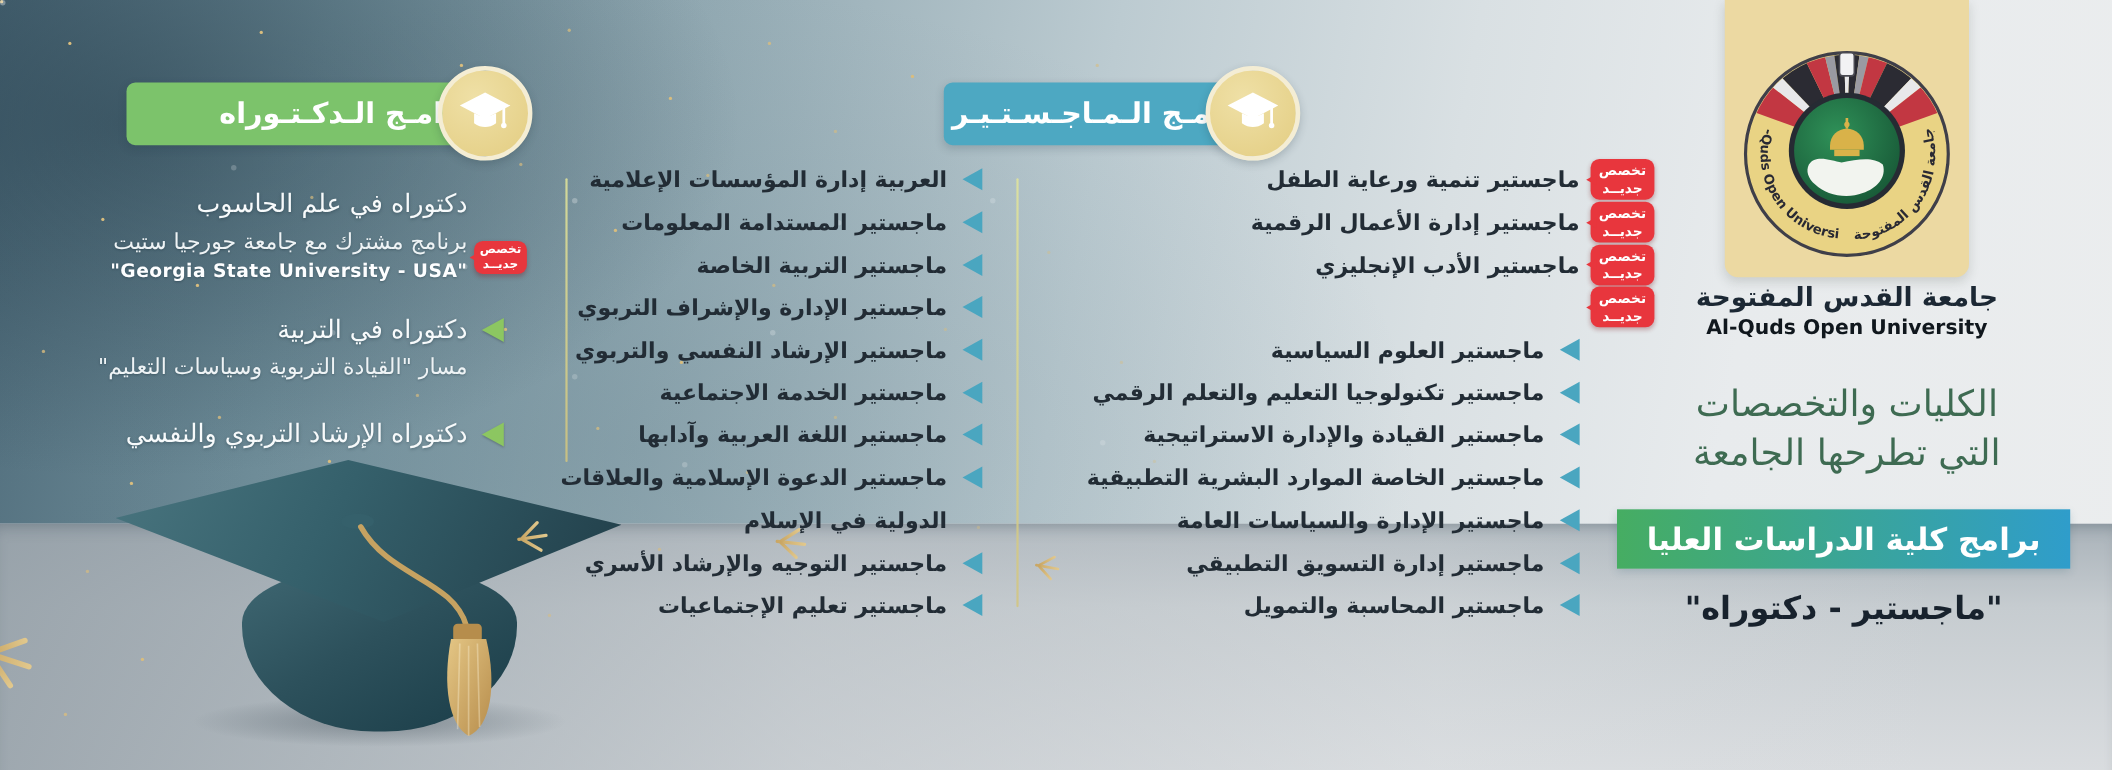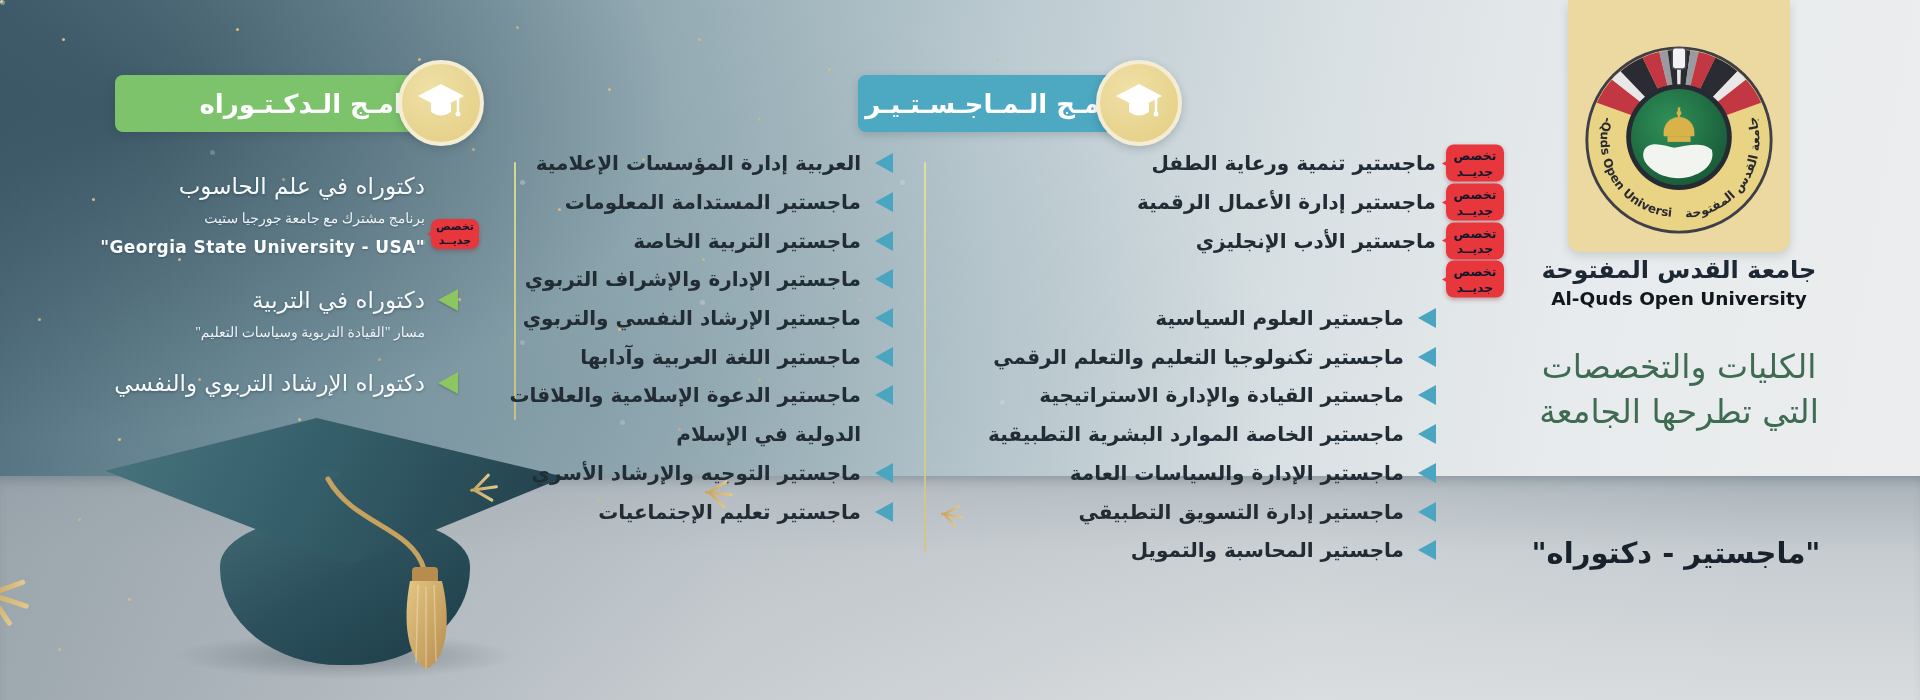--- a/index.html
+++ b/index.html
@@ -54,33 +54,33 @@
   .col{ position:absolute; top:144px; }
   .col-mid{ left:433px; width:460px; }
   .col-right{ left:1004px; width:432px; }
   .row{ height:38.7px; display:flex; align-items:center; justify-content:flex-start; direction:rtl; position:relative; }
   .row .txt{ font-weight:bold; font-size:20px; color:#222c35; white-space:nowrap; }
   .arr{ width:0; height:0; flex:none; }
   .arr-t{ border:10px solid transparent; border-right:18px solid #4aa6c0; border-left:0; margin-inline-end:14px; }
   .arr-g{ border:11px solid transparent; border-right:20px solid #8cc661; border-left:0; filter:drop-shadow(0 1px 1px rgba(0,0,0,.25)); }
   .spacer{ width:32px; flex:none; }
   .badge{ position:absolute; right:-68px; top:50%; transform:translateY(-50%); width:58px; height:37px;
-          background:#e8363d; color:#0f172a; border-radius:8px; display:flex; flex-direction:column;
+          background:#e8363d; color:#ffffff; border-radius:8px; display:flex; flex-direction:column;
           align-items:center; justify-content:center; font-weight:bold; font-size:12.5px; line-height:1.25;
           box-shadow:0 2px 4px rgba(120,20,25,.3); }
   .badge::after{ content:''; position:absolute; left:-9px; top:50%; transform:translateY(-50%);
           border:5px solid transparent; border-right:9px solid #e8363d; }
 
   
   .phd-list{ position:absolute; left:95px; top:168px; width:330px; direction:rtl; text-align:right; }
   .phd-title-row{ position:relative; height:36px; display:flex; align-items:center; justify-content:flex-start; direction:rtl; }
   .phd-title{ font-weight:normal; font-size:23px; color:#f7fafb; white-space:nowrap; text-shadow:0 1px 3px rgba(10,30,40,.35); }
-  .phd-sub{ height:30px; line-height:30px; font-size:14px; color:#eef3f5; white-space:nowrap; text-shadow:0 1px 2px rgba(10,30,40,.3);font-family:Liberation Serif, serif; }
+  .phd-sub{ height:30px; line-height:30px; font-size:20px; color:#eef3f5; white-space:nowrap; text-shadow:0 1px 2px rgba(10,30,40,.3); }
   .phd-en{ height:26px; line-height:26px; font-weight:bold; font-size:17px; color:#fdfeff; direction:ltr; text-align:right; letter-spacing:.4px; text-shadow:0 1px 2px rgba(10,30,40,.3); }
-  .phd-item2{ margin-top:22px; } .phd-item3{ margin-top:17px; }
+  .phd-item2{ margin-top:22px; } .phd-item3{ margin-top:29px; }
   .phd-arr{ position:absolute; right:-33px; top:50%; transform:translateY(-50%); }
   .phd-badge{ right:-54px; width:48px; height:30px; font-size:11px; top:51px; transform:none; }
 
   
   .logo-banner{ position:absolute; left:1568px; top:0; width:222px; height:252px; background:#ecd9a2;
                 border-radius:0 0 12px 12px; box-shadow:0 4px 10px rgba(60,70,60,.18); }
   .logo-svg{ position:absolute; left:1583px; top:44px; }
   .uni-ar{ position:absolute; left:1540px; top:256px; width:278px; text-align:center; font-weight:bold; font-size:24px; color:#1c2834; direction:rtl; }
   .uni-en{ position:absolute; left:1540px; top:288px; width:278px; text-align:center; font-weight:bold; font-size:18.5px; color:#10171d; }
   .grn-head{ position:absolute; left:1462px; top:344px; width:434px; text-align:center; direction:rtl;
@@ -208,20 +208,24 @@
         <span class="arr arr-t"></span>
         <span class="txt">ماجستير التربية الخاصة</span>
       </div>
     <div class="row">
         <span class="arr arr-t"></span>
         <span class="txt">ماجستير الإدارة والإشراف التربوي</span>
       </div>
     <div class="row">
         <span class="arr arr-t"></span>
         <span class="txt">ماجستير الإرشاد النفسي والتربوي</span>
+      </div>
+    <div class="row">
+        <span class="arr arr-t"></span>
+        <span class="txt">ماجستير الخدمة الاجتماعية</span>
       </div>
     <div class="row">
         <span class="arr arr-t"></span>
         <span class="txt">ماجستير اللغة العربية وآدابها</span>
       </div>
     <div class="row">
         <span class="arr arr-t"></span>
         <span class="txt">ماجستير الدعوة الإسلامية والعلاقات</span>
       </div>
     <div class="row">
@@ -341,14 +345,17 @@
     </text>
   </svg>
 
   <div class="uni-ar">جامعة القدس المفتوحة</div>
   <div class="uni-en">Al-Quds Open University</div>
 
   <div class="grn-head">
     <div>الكليات والتخصصات</div>
     <div>التي تطرحها الجامعة</div>
   </div>
+  <div class="grad-banner">
+    <span>برامج كلية الدراسات العليا</span>
+  </div>
   <div class="quote">"ماجستير - دكتوراه"</div>
 </div>
 
 </body></html>

